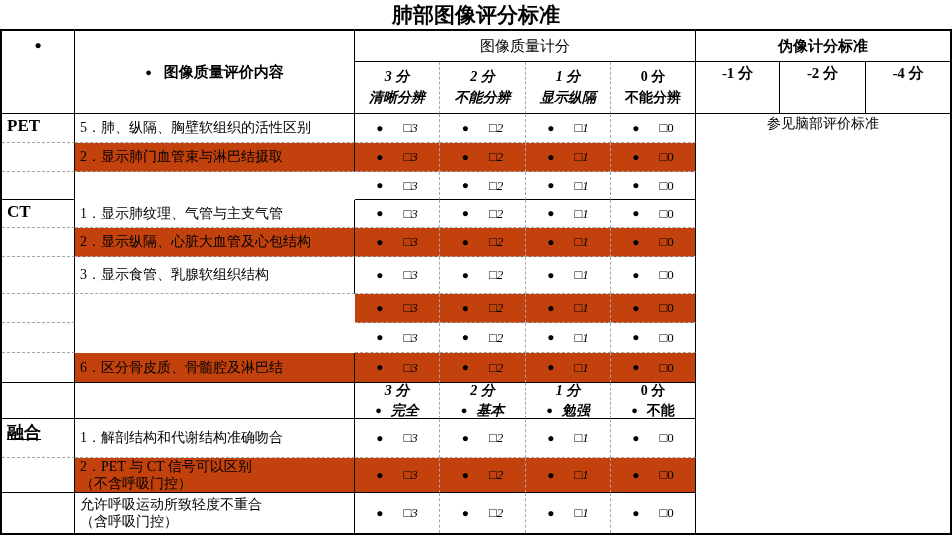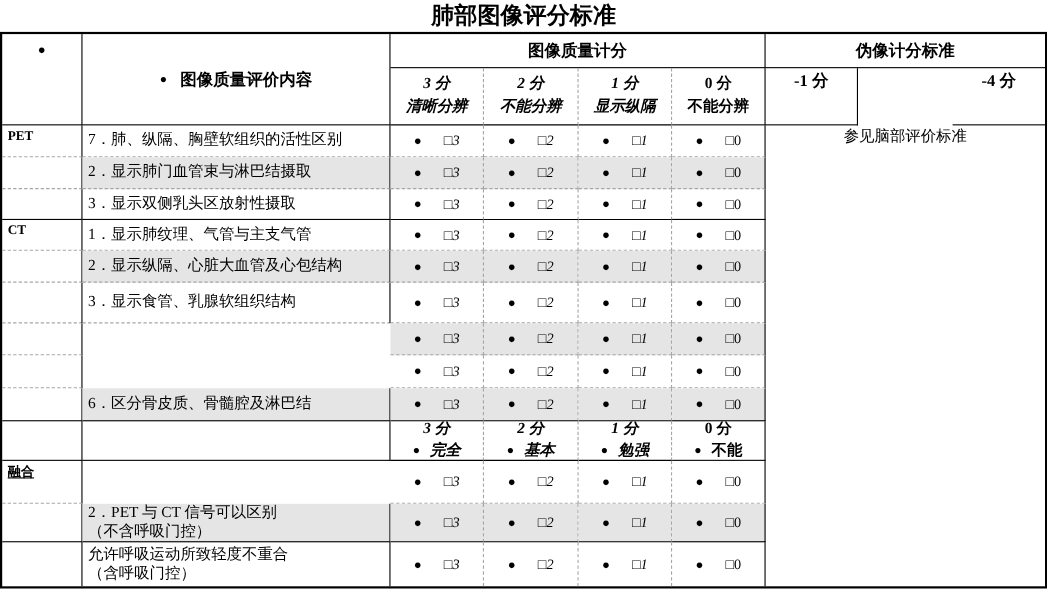--- a/index.html
+++ b/index.html
@@ -28,49 +28,49 @@
     border: 2px solid #000;
     width: 948px;
     background: #fff;
     box-sizing: content-box;
   }
   .cell { box-sizing: border-box; overflow: hidden; }
   .solid-r { border-right: 1px solid #000; }
   .dash-r  { border-right: 1px dashed #a6a6a6; font-style: italic; }
   .solid-b { border-bottom: 1px solid #000; }
   .dash-b  { border-bottom: 1px dashed #a6a6a6; }
-  .shaded  { background: #e5e5e5; }
+  .shaded  { background: #c2410c; }
 
   
   .cA { grid-column: 1; grid-row: 1 / 3; text-align: center; padding-top: 7px; font-size: 12px; }
   .cB { grid-column: 2; grid-row: 1 / 3; display: flex; align-items: center; justify-content: center;
         gap: 12px; font-weight: bold; font-size: 15px; }
   .cB .blt { font-size: 11px; }
   .cQ  { grid-column: 3 / 7; grid-row: 1; display: flex; align-items: center; justify-content: center;
-         font-weight: bold; font-size: 15px; }
+         font-weight: normal; font-size: 15px; }
   .cArtH { grid-column: 7 / 10; grid-row: 1; display: flex; align-items: center; justify-content: center;
          font-weight: bold; font-size: 15px; }
   .qsub { grid-row: 2; display: flex; flex-direction: column; align-items: center; justify-content: center;
           font-weight: bold; font-size: 14px; line-height: 1.45; text-align: center; }
   .q3 { grid-column: 3; } .q4 { grid-column: 4; } .q5 { grid-column: 5; } .q6 { grid-column: 6; text-align: center; }
   .asub { grid-row: 2; font-weight: bold; font-size: 15px; text-align: center; padding-top: 2px; }
   .a7 { grid-column: 7; } .a8 { grid-column: 8; } .a9 { grid-column: 9; }
   .note { grid-column: 7 / 10; grid-row: 3 / 16; display: flex; justify-content: center;
           align-items: flex-start; font-size: 14px; padding-top: 1px; }
 
   
   .mhe1 { grid-column: 1; grid-row: 12; }
   .mhe2 { grid-column: 2; grid-row: 12; }
   .mh  { grid-row: 12; display: flex; flex-direction: column; align-items: center; justify-content: center;
          font-weight: bold; font-size: 14px; line-height: 1.4; }
   .mh .line2 { display: flex; align-items: center; gap: 9px; }
   .mh .blt { font-size: 11px; }
 
   
-  .group-cell { font-weight: bold; font-size: 12px; padding: 2px 0 0 5px; }
+  .group-cell { font-weight: bold; font-size: 17px; padding: 2px 0 0 5px; }
   .label-cell { font-size: 14px; display: flex; align-items: center;
                 padding: 1px 2px 1px 5px; line-height: 1.25; white-space: pre-line; }
   .score-cell { display: flex; align-items: center; justify-content: center; gap: 20px; font-size: 13px; }
   .score-cell .blt { font-size: 12px; }
   .score-cell .opt { font-size: 13px; }
 </style>
 </head>
 <body>
 
 <div class="page">
@@ -100,20 +100,21 @@
     <div class="cell qsub q5 dash-r solid-b">
       <div>1 分</div>
       <div>显示纵隔</div>
     </div>
     <div class="cell qsub q6 solid-r solid-b">
       <div>0 分</div>
       <div>不能分辨</div>
     </div>
 
     <div class="cell asub a7 solid-r solid-b">-1 分</div>
+    <div class="cell asub a8 solid-r solid-b">-2 分</div>
     <div class="cell asub a9 solid-b">-4 分</div>
 
     <div class="cell note">参见脑部评价标准</div>
 
     <div class="cell mhe1 solid-r solid-b"></div>
     <div class="cell mhe2 solid-r solid-b"></div>
     <div class="cell mh q3 dash-r solid-b">
       <div>3 分</div>
       <div class="line2">
           <span class="blt">●</span>
@@ -135,21 +136,21 @@
         </div>
     </div>
     <div class="cell mh q6 solid-r solid-b">
       <div>0 分</div>
       <div class="line2">
           <span class="blt">●</span>
           <span>不能</span>
         </div>
     </div>
   <div class="cell group-cell solid-r dash-b" style="grid-area: 3 / 1;">PET</div>
-      <div class="cell label-cell solid-r dash-b" style="grid-area: 3 / 2;">7．肺、纵隔、胸壁软组织的活性区别</div>
+      <div class="cell label-cell solid-r dash-b" style="grid-area: 3 / 2;">5．肺、纵隔、胸壁软组织的活性区别</div>
       <div class="cell score-cell dash-r dash-b" style="grid-area: 3 / 3;">
         <span class="blt">●</span>
         <span class="opt">□3</span>
       </div>
       <div class="cell score-cell dash-r dash-b" style="grid-area: 3 / 4;">
         <span class="blt">●</span>
         <span class="opt">□2</span>
       </div>
       <div class="cell score-cell dash-r dash-b" style="grid-area: 3 / 5;">
         <span class="blt">●</span>
@@ -171,21 +172,20 @@
       </div>
       <div class="cell score-cell dash-r dash-b shaded" style="grid-area: 4 / 5;">
         <span class="blt">●</span>
         <span class="opt">□1</span>
       </div>
       <div class="cell score-cell solid-r dash-b shaded" style="grid-area: 4 / 6;">
         <span class="blt">●</span>
         <span class="opt">□0</span>
       </div>
       <div class="cell group-cell solid-r solid-b" style="grid-area: 5 / 1;"></div>
-      <div class="cell label-cell solid-r solid-b" style="grid-area: 5 / 2;">3．显示双侧乳头区放射性摄取</div>
       <div class="cell score-cell dash-r solid-b" style="grid-area: 5 / 3;">
         <span class="blt">●</span>
         <span class="opt">□3</span>
       </div>
       <div class="cell score-cell dash-r solid-b" style="grid-area: 5 / 4;">
         <span class="blt">●</span>
         <span class="opt">□2</span>
       </div>
       <div class="cell score-cell dash-r solid-b" style="grid-area: 5 / 5;">
         <span class="blt">●</span>
@@ -295,20 +295,21 @@
       </div>
       <div class="cell score-cell dash-r solid-b shaded" style="grid-area: 11 / 5;">
         <span class="blt">●</span>
         <span class="opt">□1</span>
       </div>
       <div class="cell score-cell solid-r solid-b shaded" style="grid-area: 11 / 6;">
         <span class="blt">●</span>
         <span class="opt">□0</span>
       </div>
       <div class="cell group-cell solid-r dash-b" style="grid-area: 13 / 1; text-decoration: underline;">融合</div>
+      <div class="cell label-cell solid-r dash-b" style="grid-area: 13 / 2;">1．解剖结构和代谢结构准确吻合</div>
       <div class="cell score-cell dash-r dash-b" style="grid-area: 13 / 3;">
         <span class="blt">●</span>
         <span class="opt">□3</span>
       </div>
       <div class="cell score-cell dash-r dash-b" style="grid-area: 13 / 4;">
         <span class="blt">●</span>
         <span class="opt">□2</span>
       </div>
       <div class="cell score-cell dash-r dash-b" style="grid-area: 13 / 5;">
         <span class="blt">●</span>

